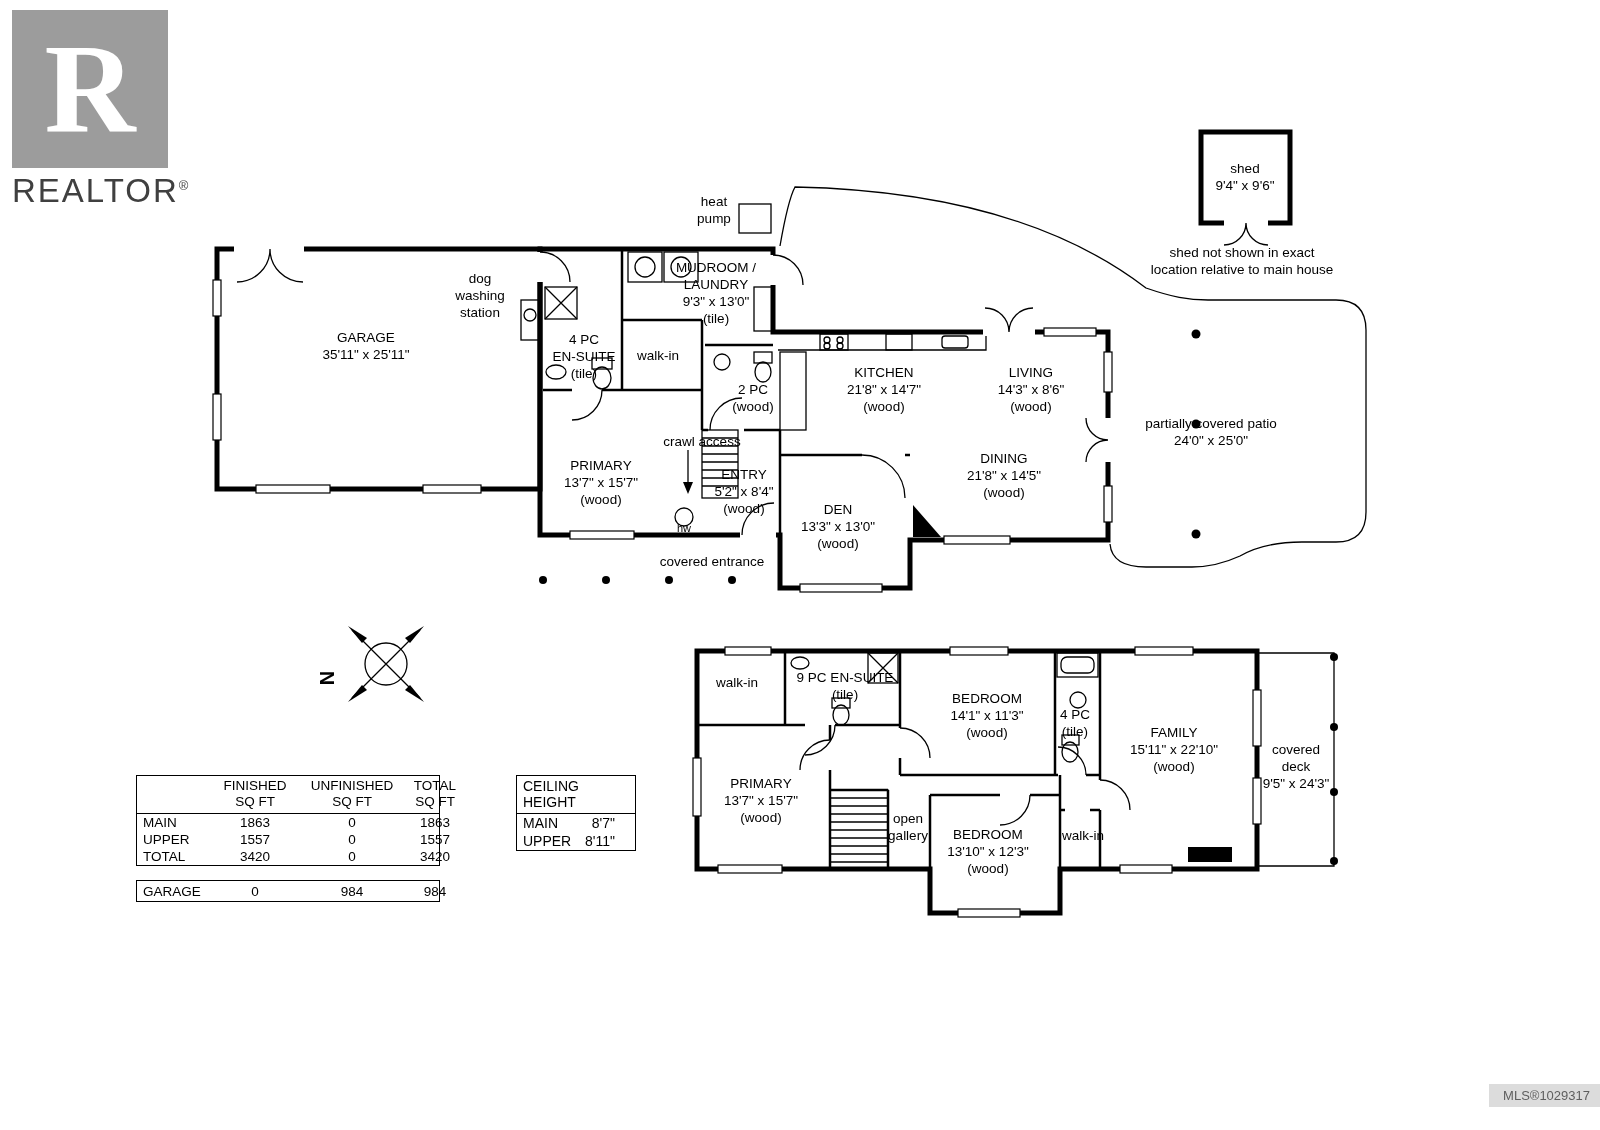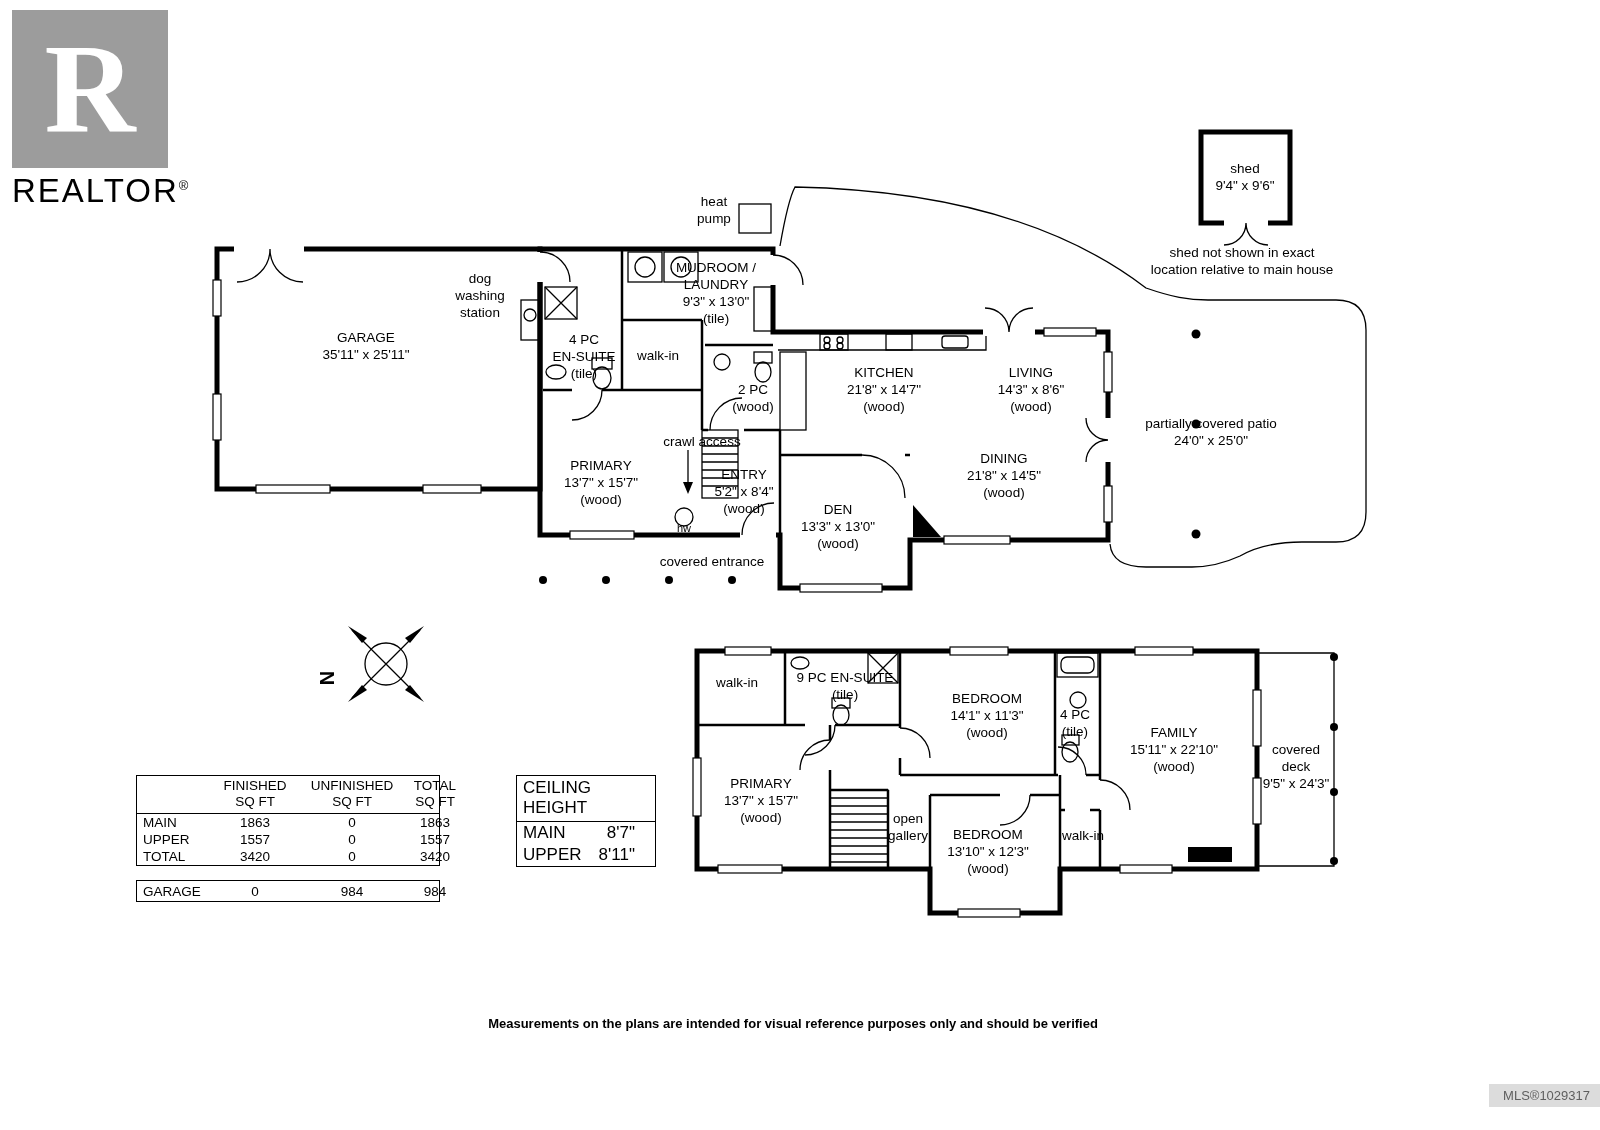--- a/index.html
+++ b/index.html
@@ -25,38 +25,38 @@
   .north { position:absolute; left:327px; top:678px;
            transform:translate(-50%,-50%) rotate(-90deg);
            font-size:20px; font-weight:bold; }
 
   
   .logo { position:absolute; left:12px; top:10px; }
   .logo-block { width:156px; height:158px; background:#9c9c9c;
                 display:flex; align-items:center; justify-content:center; }
   .logo-r { font-family:"Liberation Serif", serif; font-weight:bold;
             font-size:126px; color:#fff; line-height:1; }
-  .logo-text { margin-top:4px; font-size:33px; color:#000000; letter-spacing:2px; white-space:nowrap; }
+  .logo-text { margin-top:4px; font-size:33px; color:#404040; letter-spacing:2px; white-space:nowrap; }
   .logo-text .reg { font-size:13px; vertical-align:super; letter-spacing:0; }
 
   
   .area-table { position:absolute; left:136px; top:775px; width:304px; font-size:13.5px; }
   .at-box { border:1px solid #000; background:#fff; }
   .at-grid { display:grid; grid-template-columns:72px 92px 102px 64px; align-items:center; }
   .at-header { border-bottom:1px solid #000; }
   .at-header .at-cell { padding:2px 0 3px 0; text-align:center; white-space:pre-line; line-height:16px; }
   .at-row { height:17px; }
   .at-row .at-cell { text-align:center; }
   .at-row .at-label { text-align:left; padding-left:6px; }
   .at-garage { margin-top:14px; }
   .at-garage .at-row { height:20px; }
 
   
-  .ceiling-table { position:absolute; left:516px; top:775px; width:140px;
-                   border:1px solid #000; font-size:17px; background:#fff; }
+  .ceiling-table { position:absolute; left:516px; top:775px; width:120px;
+                   border:1px solid #000; font-size:14px; background:#fff; }
   .ct-title { padding:2px 6px 3px 6px; border-bottom:1px solid #000; }
   .ct-row { display:flex; justify-content:space-between; padding:1px 20px 1px 6px; }
 
   .disclaimer { position:absolute; left:793px; top:1023px; transform:translate(-50%,-50%);
                 font-size:13px; font-weight:bold; white-space:nowrap; }
   .mls { position:absolute; right:0; top:1084px; background:#dcdcdc; color:#5f5f5f;
          font-size:13px; padding:4px 10px 4px 14px; }
 </style>
 </head>
 <body>
@@ -365,16 +365,15 @@
     <div class="ct-row">
       <span>MAIN</span>
       <span>8'7"</span>
     </div>
     <div class="ct-row">
       <span>UPPER</span>
       <span>8'11"</span>
     </div>
   </div>
 
-  <div class="disclaimer">Measurements on the plans are intended for visual reference purposes only and should be verified</div>
   <div class="mls">MLS®1029317</div>
 
 </div>
 
 </body></html>

